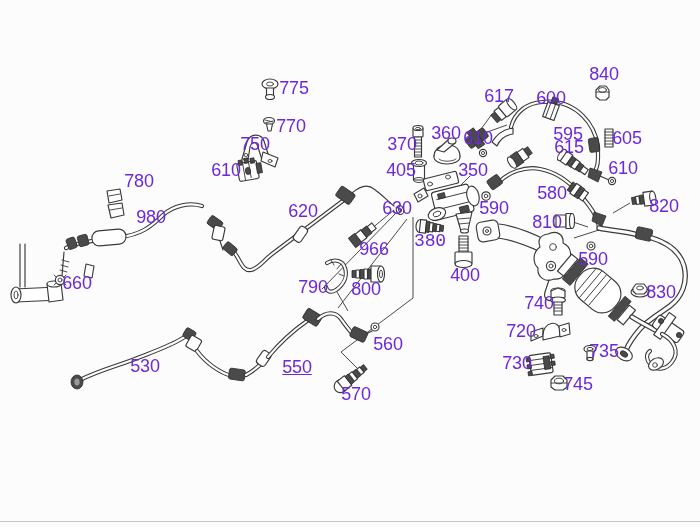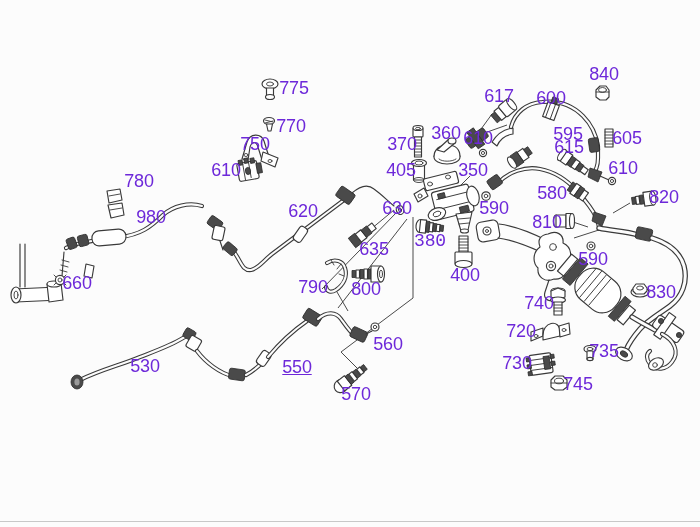--- a/index.html
+++ b/index.html
@@ -427,35 +427,35 @@
       <div class="plabel" style="left: 297px; top: 367px; text-decoration: underline;">550</div>
       <div class="plabel" style="left: 313px; top: 287px;">790</div>
       <div class="plabel" style="left: 366px; top: 289px;">800</div>
       <div class="plabel" style="left: 388px; top: 344px;">560</div>
       <div class="plabel" style="left: 356px; top: 394px;">570</div>
       <div class="plabel" style="left: 402px; top: 144px;">370</div>
       <div class="plabel" style="left: 401px; top: 170px;">405</div>
       <div class="plabel" style="left: 446px; top: 133px;">360</div>
       <div class="plabel" style="left: 473px; top: 170px;">350</div>
       <div class="plabel" style="left: 397px; top: 208px;">630</div>
-      <div class="plabel" style="left: 374px; top: 249px;">635</div>
+      <div class="plabel" style="left: 374px; top: 249px;">966</div>
       <div class="plabel" style="left: 430px; top: 241px; font-family: Liberation Mono, monospace;">380</div>
       <div class="plabel" style="left: 465px; top: 275px;">400</div>
       <div class="plabel" style="left: 494px; top: 208px;">590</div>
       <div class="plabel" style="left: 478px; top: 138px;">610</div>
       <div class="plabel" style="left: 499px; top: 96px;">617</div>
       <div class="plabel" style="left: 551px; top: 98px;">600</div>
       <div class="plabel" style="left: 544px; top: 134px; margin-left: 24px;">595</div>
       <div class="plabel" style="left: 569px; top: 147px;">615</div>
       <div class="plabel" style="left: 627px; top: 138px;">605</div>
       <div class="plabel" style="left: 623px; top: 168px;">610</div>
       <div class="plabel" style="left: 604px; top: 74px;">840</div>
       <div class="plabel" style="left: 552px; top: 193px;">580</div>
       <div class="plabel" style="left: 547px; top: 222px;">810</div>
-      <div class="plabel" style="left: 664px; top: 197px;">820</div>
+      <div class="plabel" style="left: 664px; top: 206px;">820</div>
       <div class="plabel" style="left: 593px; top: 259px;">590</div>
       <div class="plabel" style="left: 661px; top: 292px;">830</div>
       <div class="plabel" style="left: 539px; top: 303px;">740</div>
       <div class="plabel" style="left: 521px; top: 331px;">720</div>
       <div class="plabel" style="left: 517px; top: 363px;">730</div>
       <div class="plabel" style="left: 604px; top: 351px;">735</div>
       <div class="plabel" style="left: 578px; top: 384px;">745</div>
     </div>
 </div>
 

